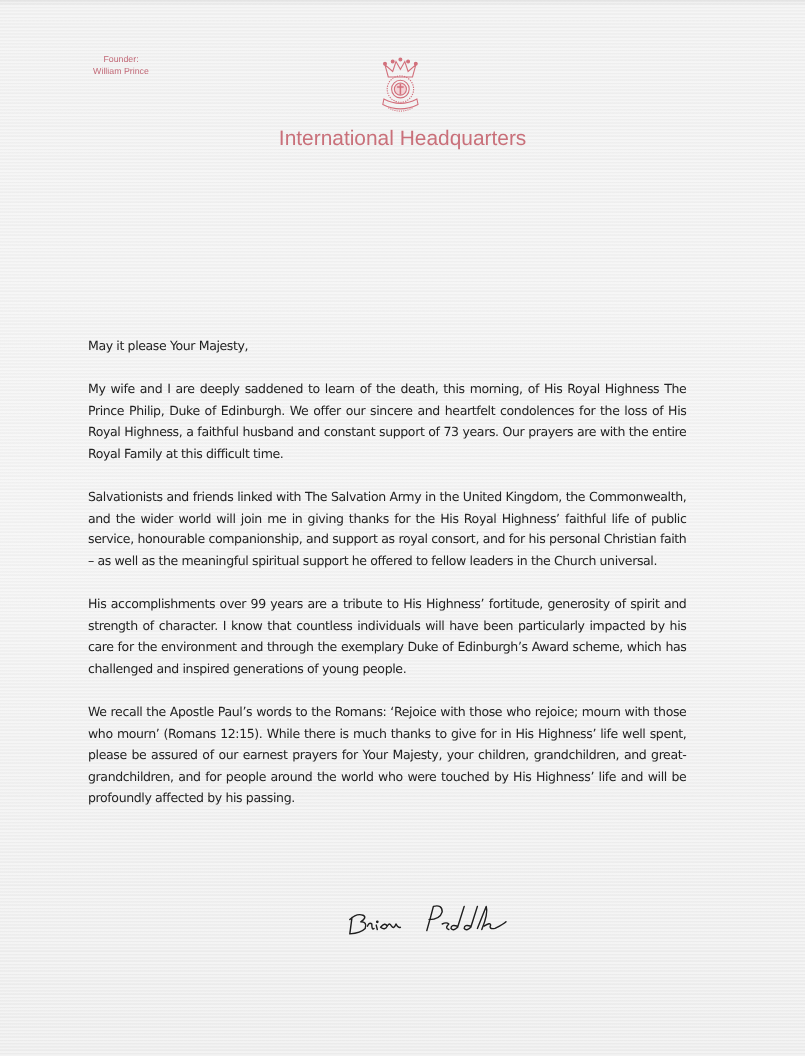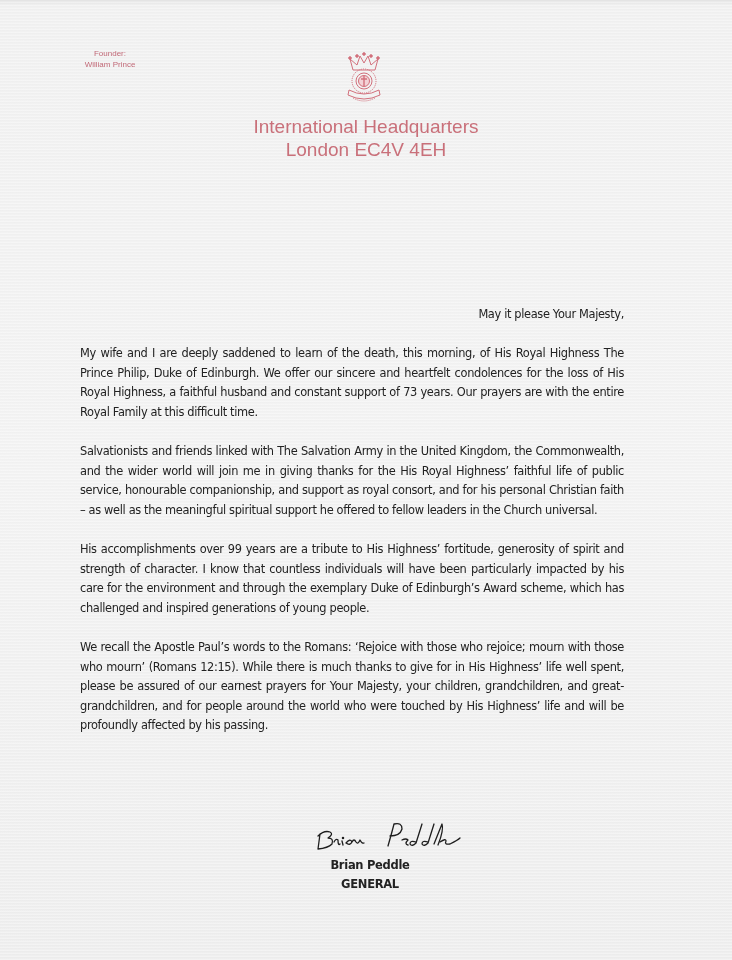--- a/index.html
+++ b/index.html
@@ -31,21 +31,21 @@
       font-size: 19px; line-height: 23px;
     }
     .body-text {
       position: absolute; left: 80px; top: 305px; width: 544px;
       color: #222;
       font-family: "DejaVu Sans", sans-serif;
       font-size: 11.4px; line-height: 19.6px;
       letter-spacing: -0.35px;
     }
     .body-text p { margin: 0 0 19.6px 0; text-align: justify; }
-    .body-text p.left { text-align: right; }
+    .body-text p.left { text-align: left; }
     .signature {
       position: absolute; left: 312px; top: 816px; width: 160px; height: 40px;
     }
     .signer {
       position: absolute; left: 0; width: 732px; top: 856px;
       text-align: center; color: #222;
       font-family: "DejaVu Sans", sans-serif;
       font-weight: bold; font-size: 11.5px; line-height: 19px;
       letter-spacing: -0.3px;
     }
@@ -77,21 +77,20 @@
 
       <path d="M28 26 L28 36 M25 29 L31 29" stroke-width="1.4"></path>
 
       <path d="M13 40 Q28 48 43 40 L44 45 Q28 53 12 45 Z" fill="none"></path>
       <path d="M17 48 Q28 54 39 48" stroke-dasharray="1 1"></path>
     </svg>
   </div>
 
   <div class="hq">
     <div>International Headquarters</div>
-    <div>London EC4V 4EH</div>
   </div>
 
   <div class="body-text">
     <p class="left">May it please Your Majesty,</p>
     <p>My wife and I are deeply saddened to learn of the death, this morning, of His Royal Highness The Prince Philip, Duke of Edinburgh. We offer our sincere and heartfelt condolences for the loss of His Royal Highness, a faithful husband and constant support of 73 years. Our prayers are with the entire Royal Family at this difficult time.</p>
     <p>Salvationists and friends linked with The Salvation Army in the United Kingdom, the Commonwealth, and the wider world will join me in giving thanks for the His Royal Highness’ faithful life of public service, honourable companionship, and support as royal consort, and for his personal Christian faith – as well as the meaningful spiritual support he offered to fellow leaders in the Church universal.</p>
     <p>His accomplishments over 99 years are a tribute to His Highness’ fortitude, generosity of spirit and strength of character. I know that countless individuals will have been particularly impacted by his care for the environment and through the exemplary Duke of Edinburgh’s Award scheme, which has challenged and inspired generations of young people.</p>
     <p>We recall the Apostle Paul’s words to the Romans: ‘Rejoice with those who rejoice; mourn with those who mourn’ (Romans 12:15). While there is much thanks to give for in His Highness’ life well spent, please be assured of our earnest prayers for Your Majesty, your children, grandchildren, and great-grandchildren, and for people around the world who were touched by His Highness’ life and will be profoundly affected by his passing.</p>
   </div>
 
@@ -106,18 +105,14 @@
 
       <path d="M76 30 Q80 16 82 8 Q90 6 90 13 Q88 20 78 20"></path>
       <path d="M90 24 Q94 22 96 24 Q92 28 96 29"></path>
       <path d="M104 26 Q98 24 98 28 Q100 31 104 27 L110 8"></path>
       <path d="M116 26 Q110 24 110 28 Q112 31 116 27 L122 8"></path>
       <path d="M122 28 Q126 18 130 8 Q132 14 126 29"></path>
       <path d="M128 26 Q134 22 134 25 Q132 29 138 28 Q146 24 148 22"></path>
     </svg>
   </div>
 
-  <div class="signer">
-    <div>Brian Peddle</div>
-    <div>GENERAL</div>
-  </div>
 
 </div>
 
 </body></html>

